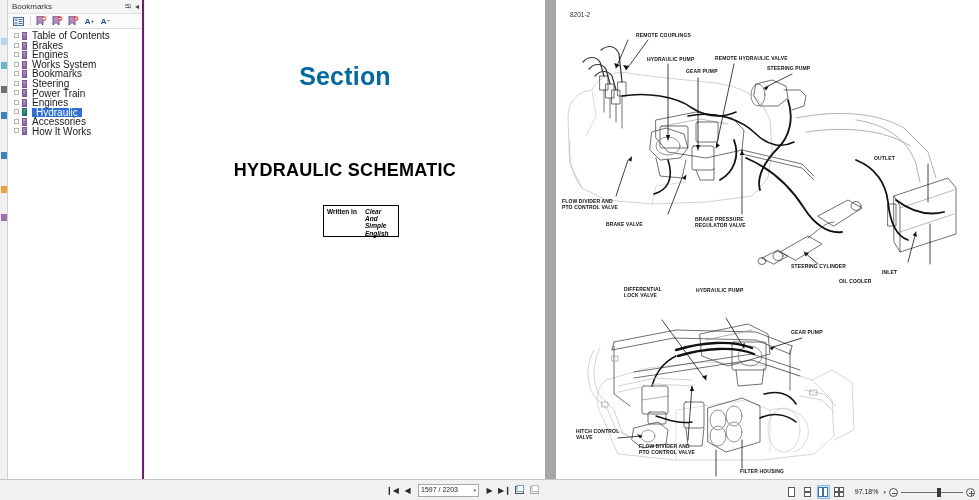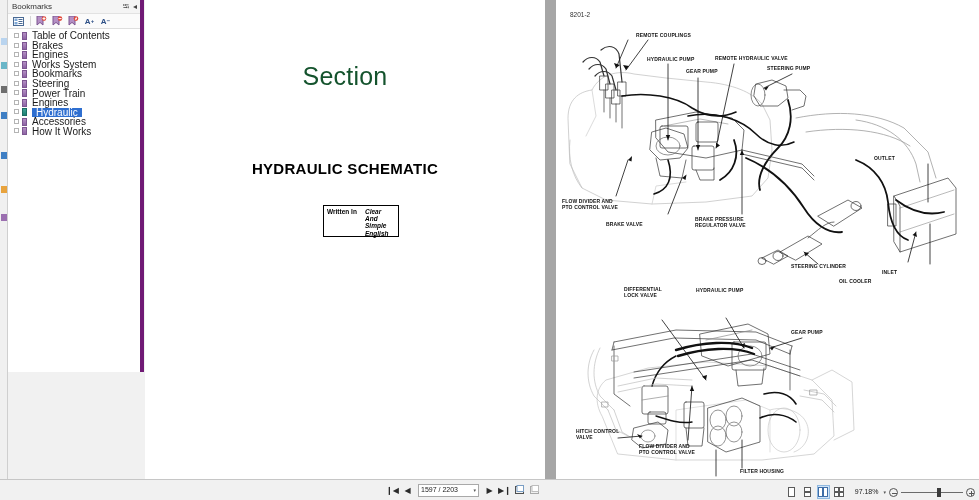--- a/index.html
+++ b/index.html
@@ -20,22 +20,22 @@
   .rail {
     position: absolute; left: 0; top: 0; width: 8px; height: 479px;
     background: #f0f0f0; border-right: 1px solid #cfcfcf;
   }
   .rail-ico {
     position: absolute; left: 1px; width: 6px; height: 7px;
   }
 
   
   .bm-panel {
-    position: absolute; left: 8px; top: 0; width: 136px; height: 372px;
-    background: #ffffff; border-right: 4px solid #701a75;
+    position: absolute; left: 8px; top: 0; width: 136px; height: 479px;
+    background: #ffffff; border-right: 2px solid #701a75;
   }
   .bm-header {
     position: relative; height: 14px; background: #f4f4f4;
     border-bottom: 1px solid #e2e2e2;
   }
   .bm-title {
     position: absolute; left: 4px; top: 2px;
     font-size: 8px; color: #333; line-height: 10px;
   }
   .bm-hdr-btns {
@@ -98,31 +98,31 @@
     position: absolute; top: 0; background: #ffffff; height: 479px;
   }
   .page-left  { left: 0px;   width: 400px; }
   .page-gap   { position:absolute; left:400px; top:0; width:11px; height:479px;
                 background:#a6a6a6; }
   .page-right { left: 411px; width: 423px; }
 
   
   .sec-title {
     position: absolute; left: 0; right: 0; top: 62px;
-    text-align: center; font-size: 25px; font-weight: normal;
-    color: #14532d; letter-spacing: 0.2px;
+    text-align: center; font-size: 25px; font-weight: bold;
+    color: #0369a1; letter-spacing: 0.2px;
     font-family: "Liberation Sans", sans-serif;
   }
   .sec-num {
     position: absolute; left: 0; right: 0; top: 103px;
     text-align: center; font-size: 25px; font-weight: bold; color: #000;
   }
   .sec-sub {
     position: absolute; left: 0; right: 0; top: 160px;
-    text-align: center; font-size: 15px; font-weight: bold; color: #000;
+    text-align: center; font-size: 18px; font-weight: bold; color: #000;
     letter-spacing: 0.3px;
   }
   .wisc-box {
     position: absolute; left: 178px; top: 205px;
     width: 76px; height: 32px; border: 1px solid #000;
     background: #fff;
   }
   .wisc-line1 {
     position: absolute; left: 3px; top: 2px; font-size: 6.5px;
     color: #000; font-weight: bold; white-space: nowrap;

